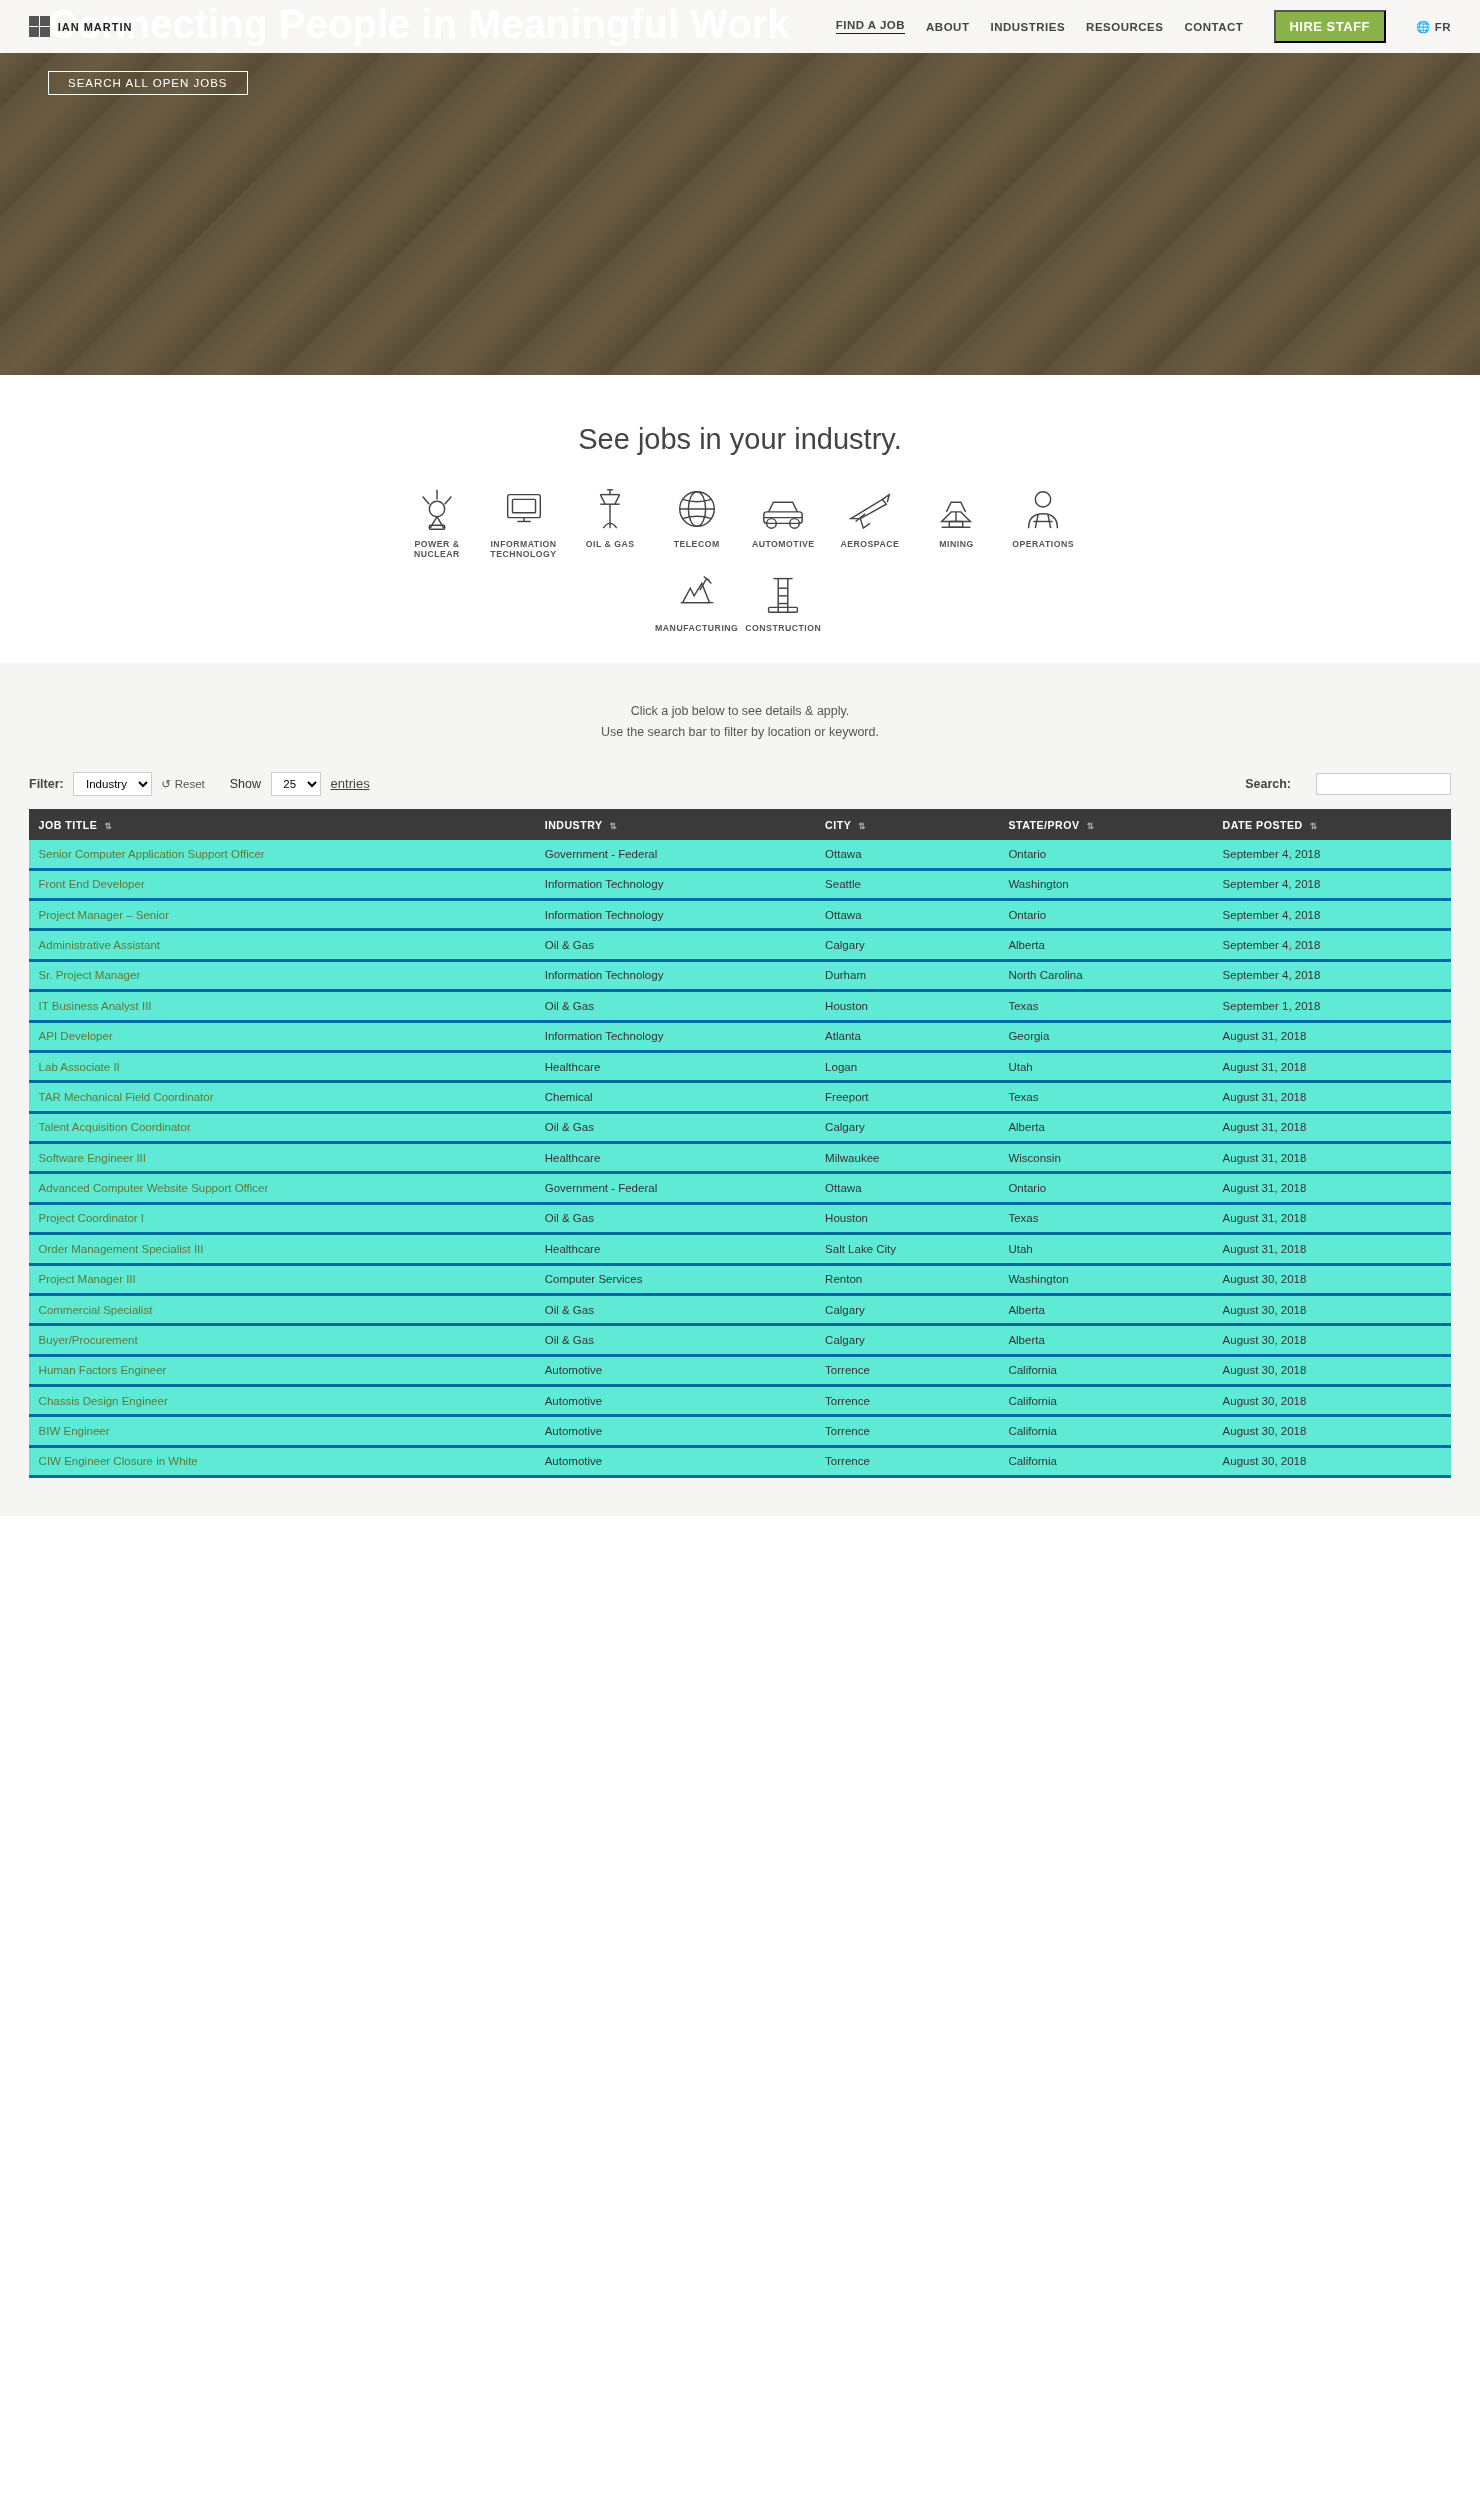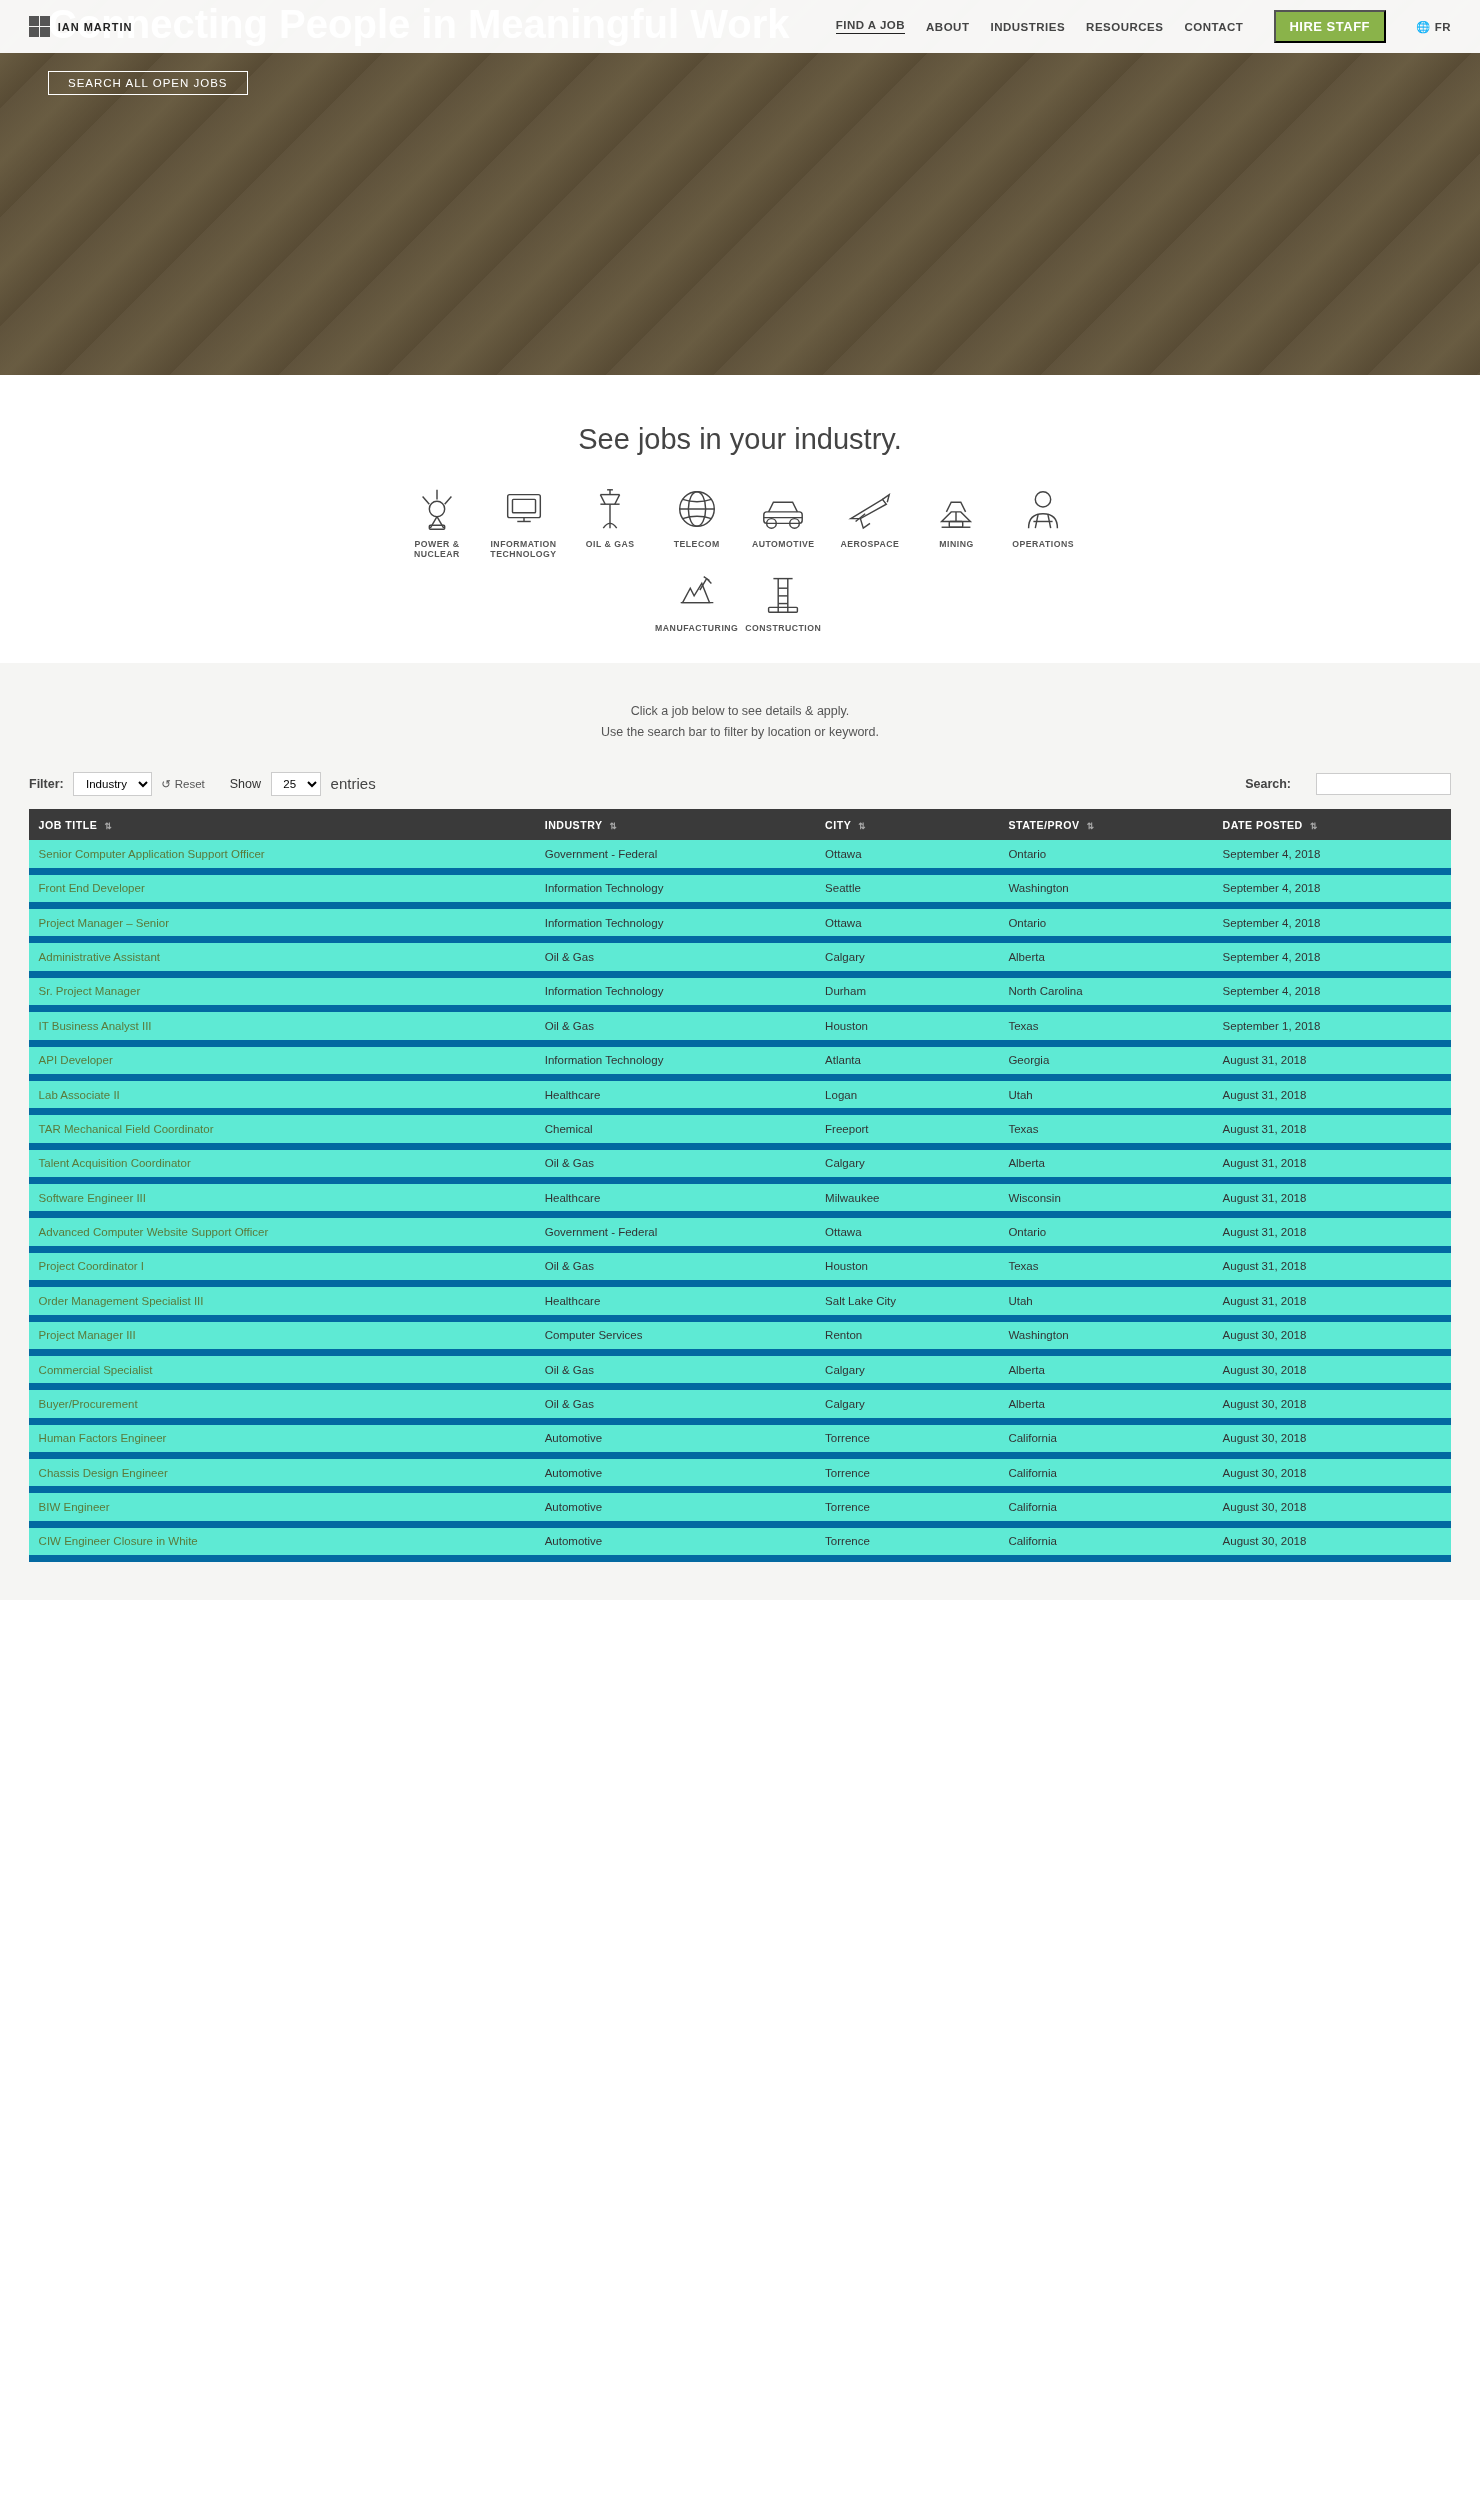--- a/index.html
+++ b/index.html
@@ -79,35 +79,35 @@
     }
     .filter-bar label { font-size: 12.5px; color: #444; font-weight: bold; }
     .filter-bar select {
       padding: 3.8px 7.7px; font-size: 11.5px; border: 1px solid #ccc; background: #fff;
     }
     .reset-btn {
       background: none; border: none; color: #555; font-size: 11.5px; cursor: pointer;
       display: flex; align-items: center; gap: 3.8px;
     }
     .show-label { margin-left: 15.4px; font-size: 12.5px; }
-    .entries-label { font-size: 15px; color: #444; }
+    .entries-label { font-size: 13px; color: #444; text-decoration: underline; }
     .search-area { margin-left: auto; display: flex; align-items: center; gap: 25px; }
     .search-area label { font-size: 12.5px; font-weight: bold; }
     .search-area input {
       padding: 3.8px 7.7px; border: 1px solid #ccc; font-size: 11.5px; width: 135px;
     }
 
     table { width: 100%; border-collapse: collapse; background: #5eead4; font-size: 11.5px; }
     thead tr { background: #3a3a3a; color: #fff; }
     thead th {
       padding: 9.6px 9.6px; text-align: left; font-size: 10.6px; font-weight: 700;
       letter-spacing: 0.5px;
     }
     thead th .sort-arrows { display: inline; margin-left: 3.8px; font-size: 8.7px; color: #aaa; }
-    tbody tr { border-bottom: 7px solid #0369a1; margin-top: 46px; }
+    tbody tr { border-bottom: 3px solid #0369a1; margin-top: 46px; }
     tbody td { padding: 7.7px 9.6px; }
     tbody td:first-child a { color: #5a7a3a; text-decoration: none; }
   </style>
 </head>
 <body>
 
 <nav>
   <div class="nav-logo">
     <div class="logo-grid">
       <span></span>

